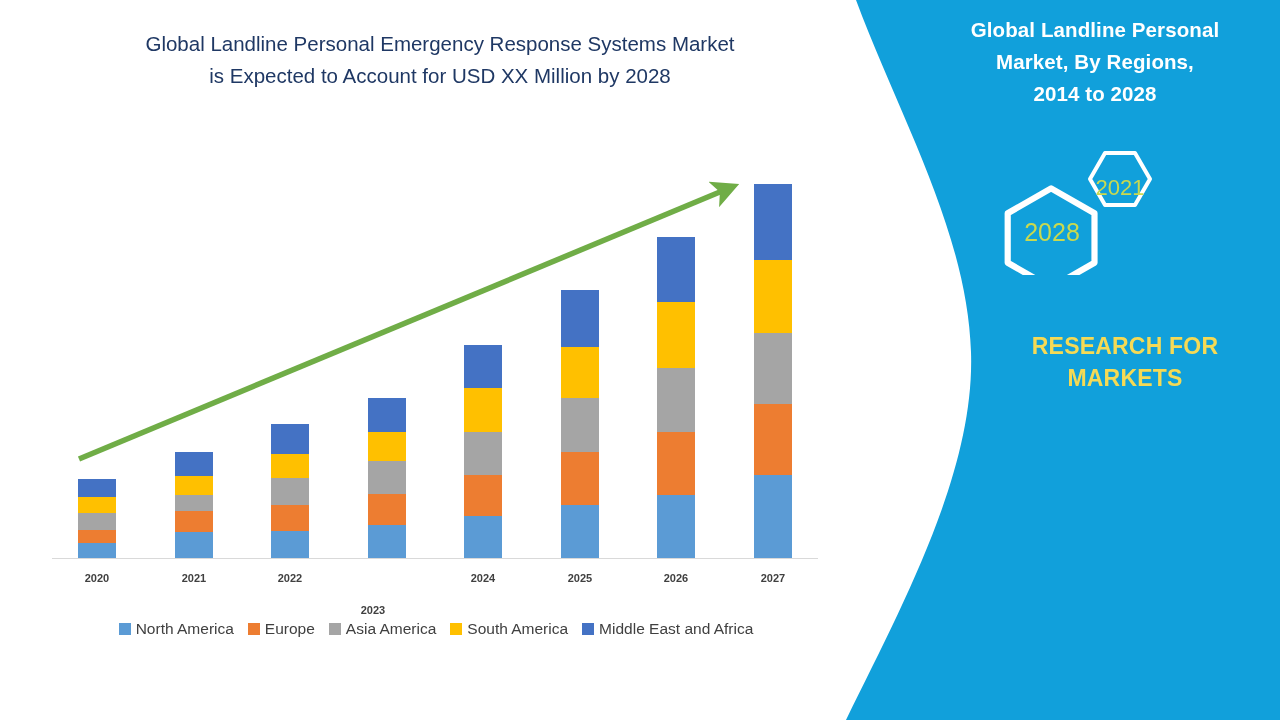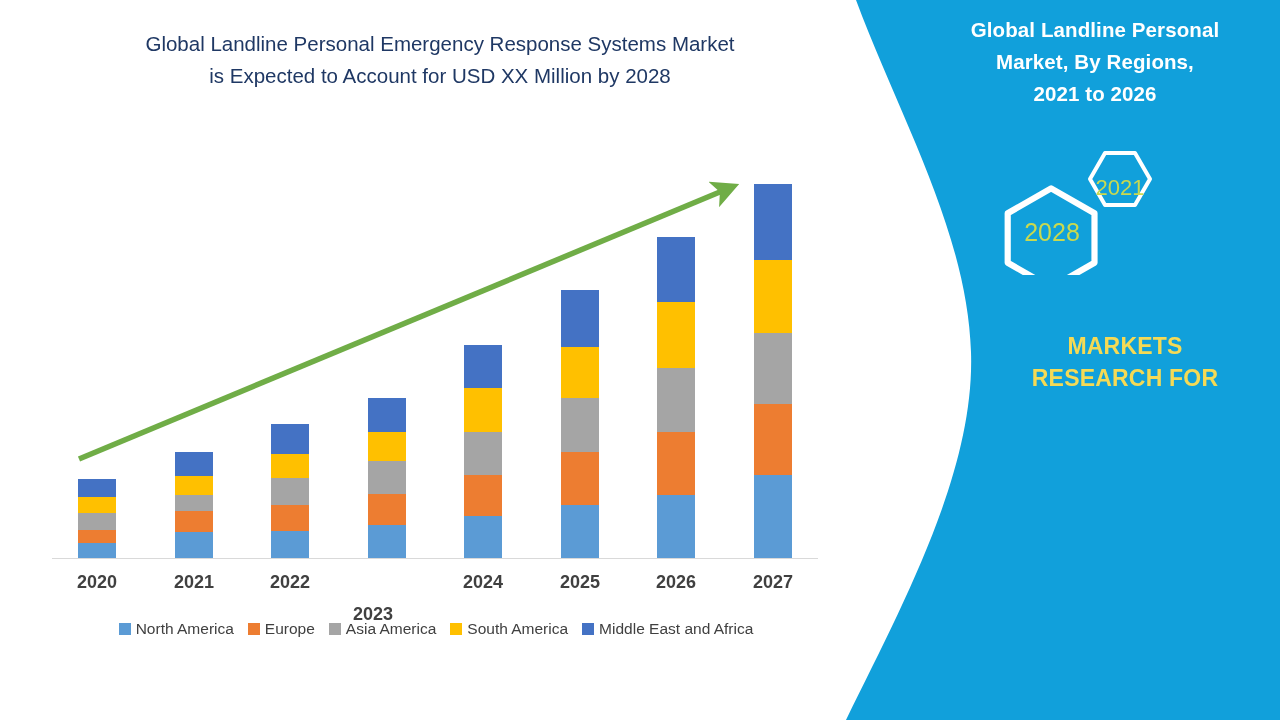--- a/index.html
+++ b/index.html
@@ -47,21 +47,21 @@
     position:absolute;left:52px;top:558px;width:766px;height:1px;
     background:#D9D9D9;
   }
 
   .bar{position:absolute;width:38px;}
   .seg{position:absolute;left:0;width:38px;}
 
   .xlabels{position:absolute;left:0;top:572px;width:860px;height:26px;}
   .xlabel{
     position:absolute;width:90px;text-align:center;
-    font-size:18px;font-weight:bold;color:#404040;
+    font-size:11px;font-weight:bold;color:#404040;
   }
 
   .legend{
     position:absolute;left:52px;top:617px;width:768px;height:24px;
     display:flex;align-items:center;justify-content:center;gap:14px;
   }
   .legend-item{display:flex;align-items:center;gap:5px;}
   .legend-swatch{width:12px;height:12px;display:inline-block;}
   .legend-label{font-size:15.5px;font-weight:normal;color:#404040;white-space:nowrap;}
 
@@ -75,38 +75,38 @@
   <svg class="blue-shape" viewBox="0 0 1280 720" preserveAspectRatio="none">
     <path id="bluepath" d="M 856 0 L 1280 0 L 1280 720 L 846 720
              C 905 600, 975 470, 971 352
              C 967 232, 900 118, 856 0 Z" fill="#11A0DB"></path>
   </svg>
 
   <div class="panel-content">
     <div class="panel-title">
       <div>Global Landline Personal</div>
       <div>Market, By Regions,</div>
-      <div>2021 to 2026</div>
+      <div>2014 to 2028</div>
     </div>
   </div>
 
   <div class="hex-wrap">
     <svg width="230" height="130" viewBox="0 0 230 130">
 
       <polygon points="44,58 72,42 100,58 100,90 72,106 44,90" transform="translate(-20,0) scale(1.55) translate(-10,-14)" fill="none" stroke="#FFFFFF" stroke-width="4" stroke-linejoin="round"></polygon>
 
       <polygon points="130,8 160,8 175,34 160,60 130,60 115,34" fill="none" stroke="#FFFFFF" stroke-width="4" stroke-linejoin="round"></polygon>
       <text class="hex-lg" x="77" y="96" text-anchor="middle" fill="#C9D94F" font-family="Liberation Sans, sans-serif" font-size="25">2028</text>
       <text class="hex-sm" x="145" y="50" text-anchor="middle" fill="#C9D94F" font-family="Liberation Sans, sans-serif" font-size="22">2021</text>
     </svg>
   </div>
 
   <div class="brand">
+    <div>RESEARCH FOR</div>
     <div>MARKETS</div>
-    <div>RESEARCH FOR</div>
   </div>
 
   <div class="chart-title">
     <span class="l1">Global Landline Personal Emergency Response Systems Market</span>
     <span class="l2">is Expected to Account for USD XX Million by 2028</span>
   </div>
 
   <div class="plot">
     <div class="axis-line"></div>
     <div id="bars">

